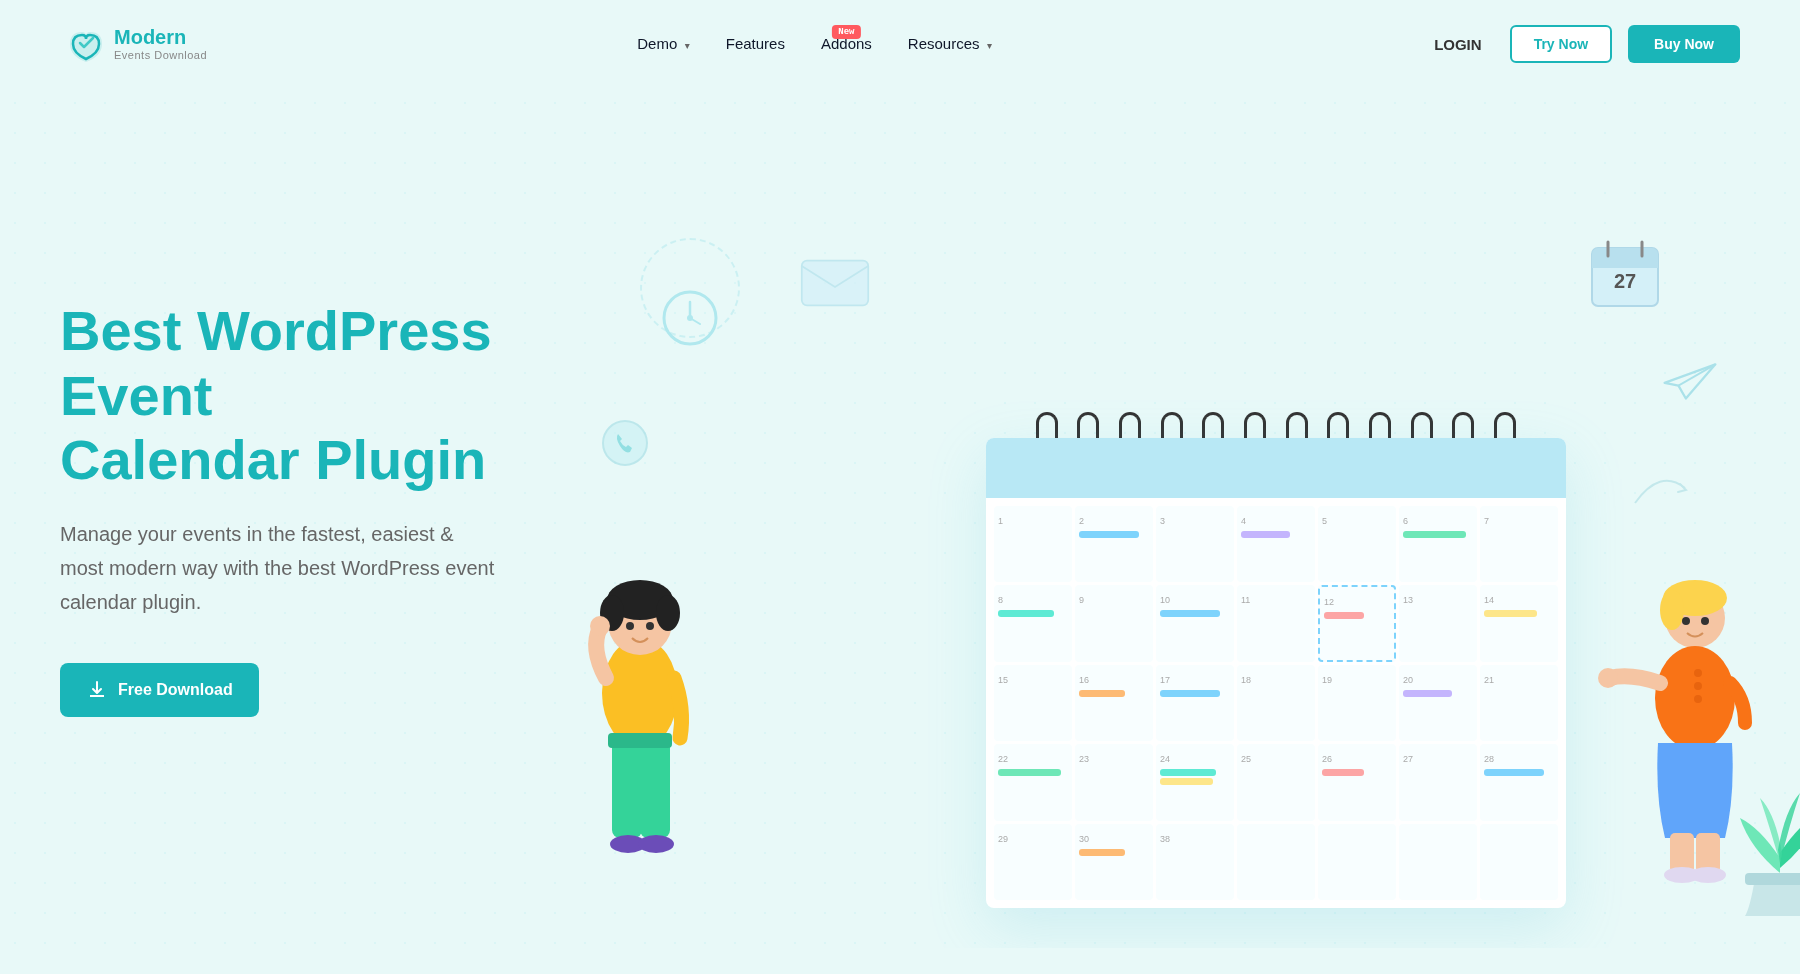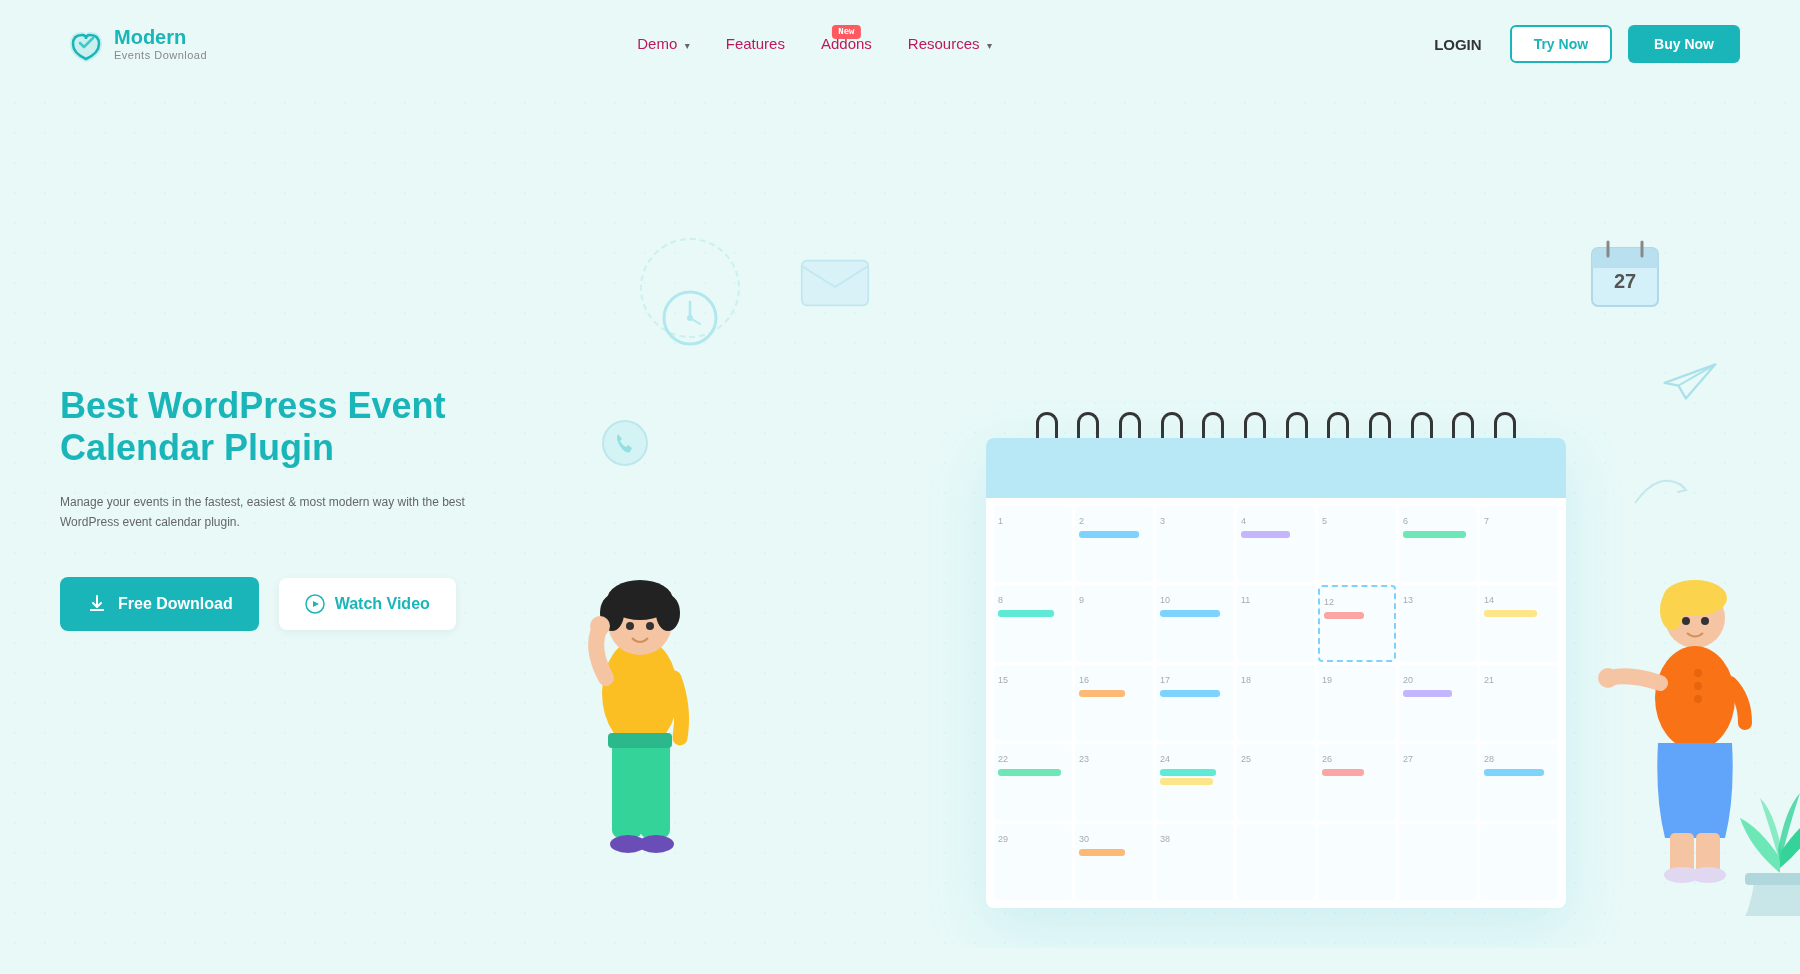--- a/index.html
+++ b/index.html
@@ -45,21 +45,21 @@
       letter-spacing: 0.5px;
     }
     .nav-links {
       display: flex;
       align-items: center;
       gap: 36px;
       list-style: none;
     }
     .nav-links li a {
       text-decoration: none;
-      color: #be185d;
+      color: #0f172a;
       font-size: 15px;
       font-weight: 500;
     }
     .nav-addons-wrap {
       position: relative;
       display: inline-block;
     }
     .badge-new {
       position: absolute;
       top: -10px;
@@ -122,28 +122,28 @@
       min-height: 860px;
       position: relative;
       overflow: hidden;
     }
     .hero-content {
       flex: 0 0 520px;
       z-index: 2;
       padding-bottom: 80px;
     }
     .hero-title {
-      font-size: 36px;
+      font-size: 56px;
       font-weight: 900;
       color: #1ab5b8;
       line-height: 1.15;
       margin-bottom: 24px;
     }
     .hero-desc {
-      font-size: 12px;
+      font-size: 20px;
       color: #666;
       line-height: 1.7;
       max-width: 440px;
       margin-bottom: 44px;
     }
     .hero-buttons {
       display: flex;
       align-items: center;
       gap: 20px;
     }
@@ -433,29 +433,20 @@
     <div class="hero-buttons">
       <button class="btn-free-download">
         <span class="download-icon">
           <svg width="20" height="20" viewBox="0 0 20 20" fill="none">
             <path d="M10 2v10M6 9l4 4 4-4" stroke="white" stroke-width="2" stroke-linecap="round" stroke-linejoin="round"></path>
             <path d="M3 15h14v2H3z" fill="white"></path>
           </svg>
         </span>
         <span>Free Download</span>
       </button>
-      <button class="btn-watch-video">
-        <span class="play-icon">
-          <svg width="20" height="20" viewBox="0 0 20 20" fill="none">
-            <circle cx="10" cy="10" r="9" stroke="#1ab5b8" stroke-width="1.5"></circle>
-            <path d="M8 7l6 3-6 3V7z" fill="#1ab5b8"></path>
-          </svg>
-        </span>
-        <span>Watch Video</span>
-      </button>
     </div>
   </div>
 
   <div class="hero-illustration">
 
     <svg class="float-clock" viewBox="0 0 60 60">
       <circle cx="30" cy="30" r="26" fill="none" stroke="#b0e8ee" stroke-width="3"></circle>
       <circle cx="30" cy="30" r="3" fill="#b0e8ee"></circle>
       <line x1="30" y1="30" x2="30" y2="14" stroke="#b0e8ee" stroke-width="2.5" stroke-linecap="round"></line>
       <line x1="30" y1="30" x2="40" y2="36" stroke="#b0e8ee" stroke-width="2" stroke-linecap="round"></line>

